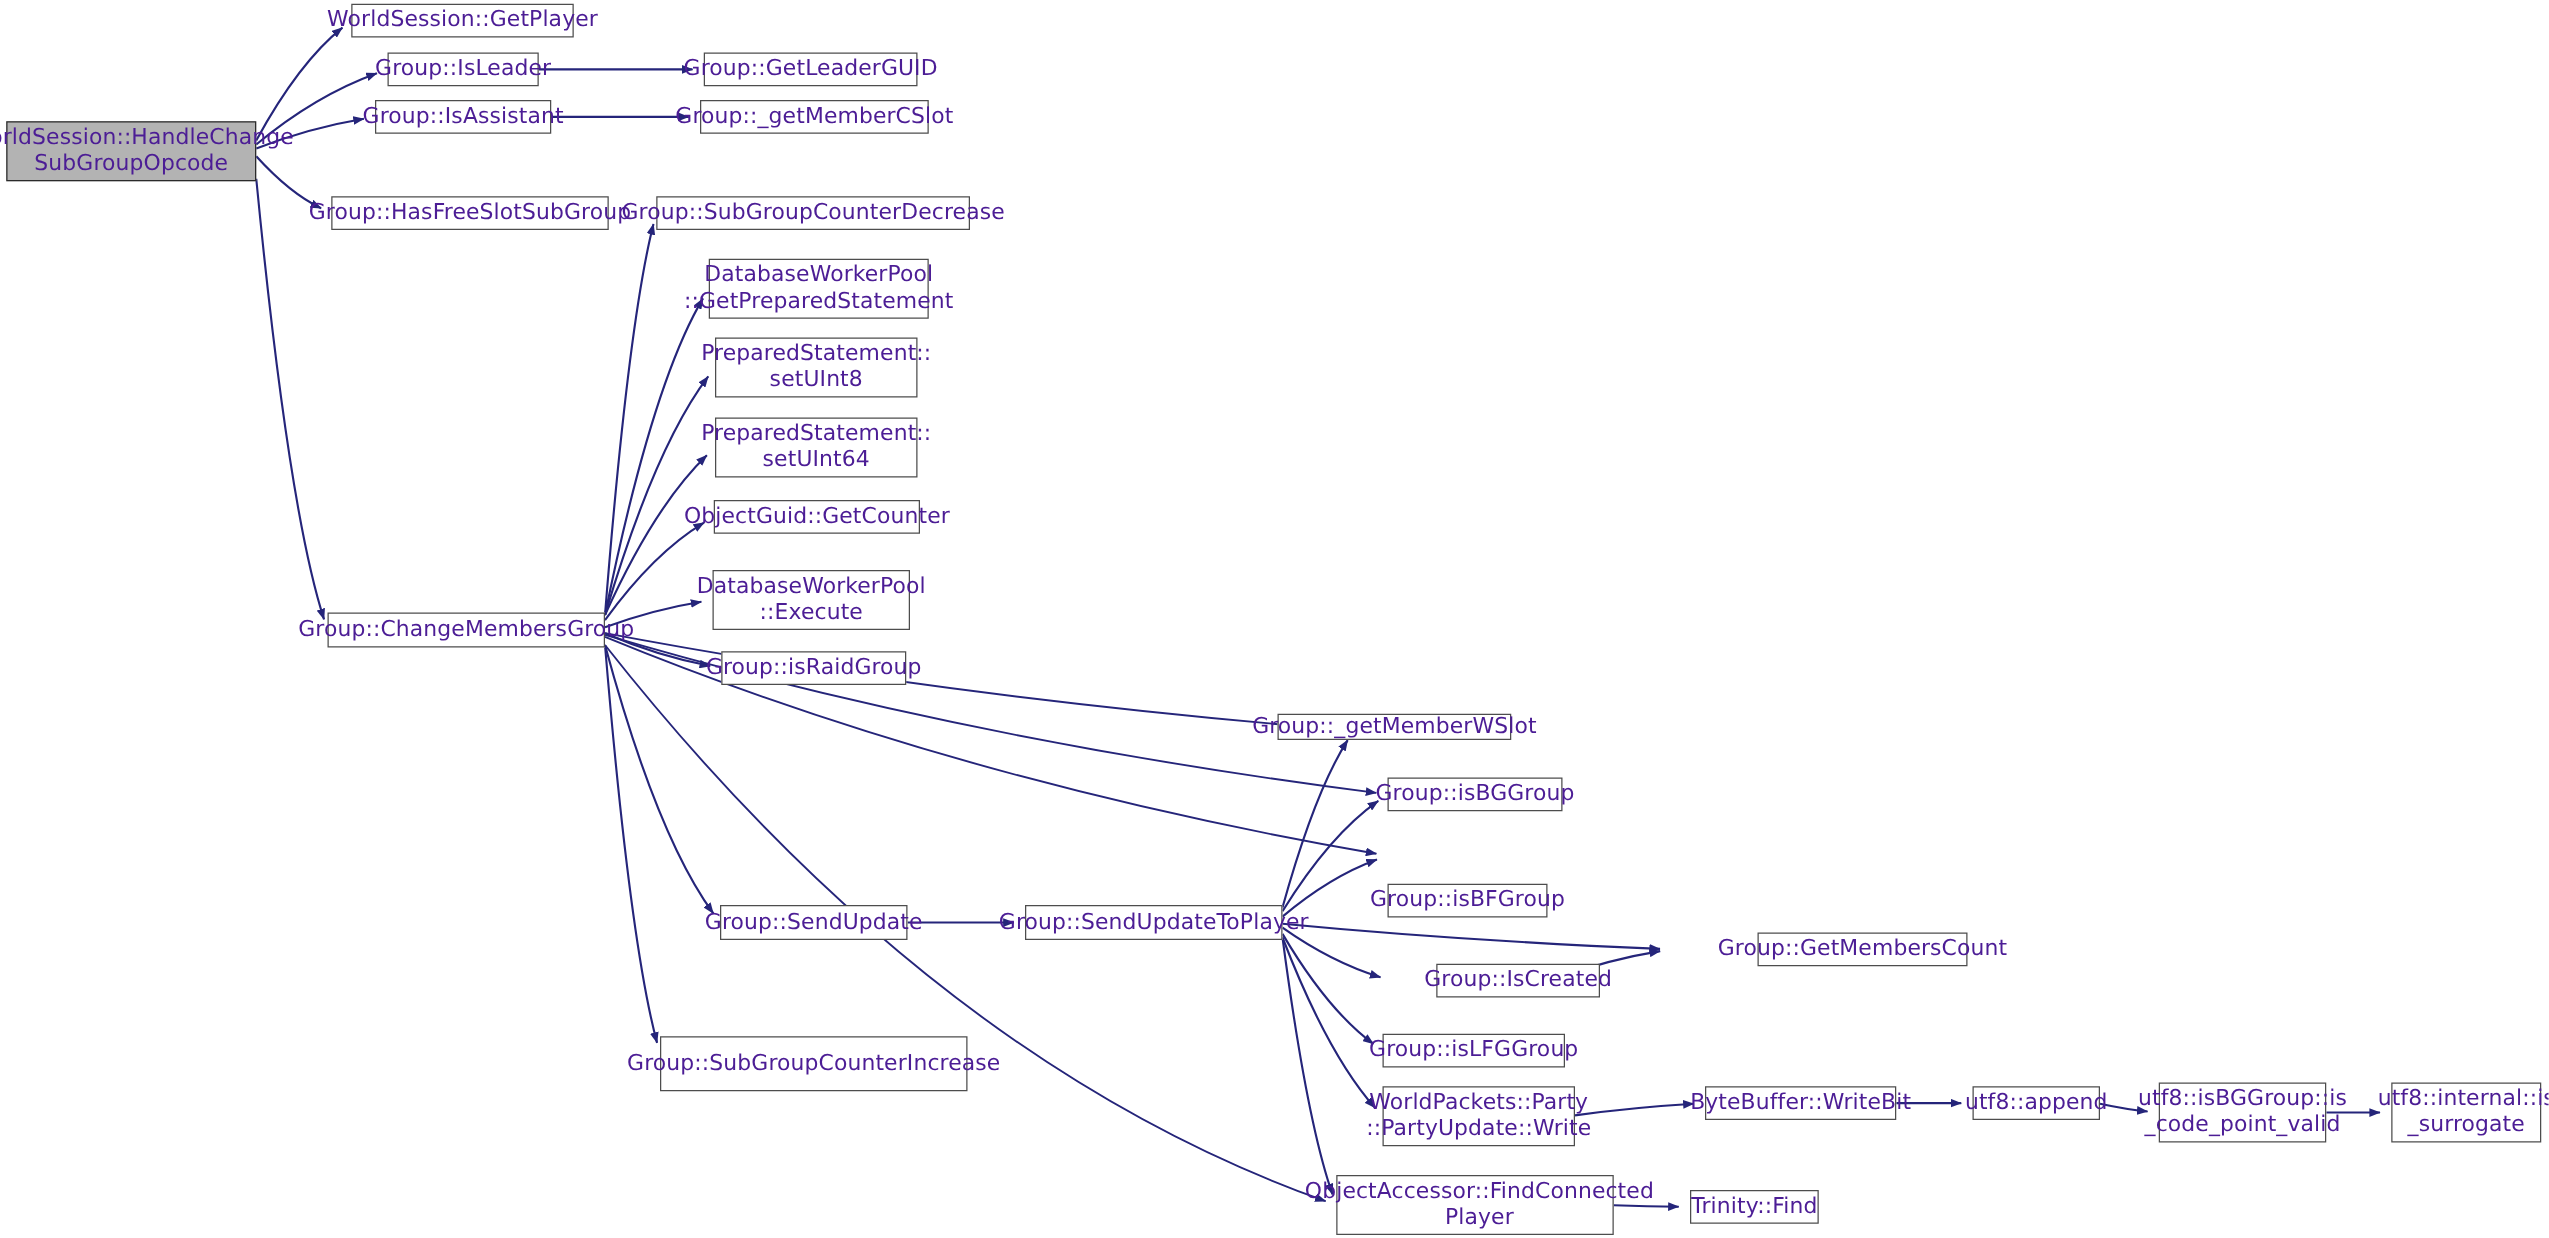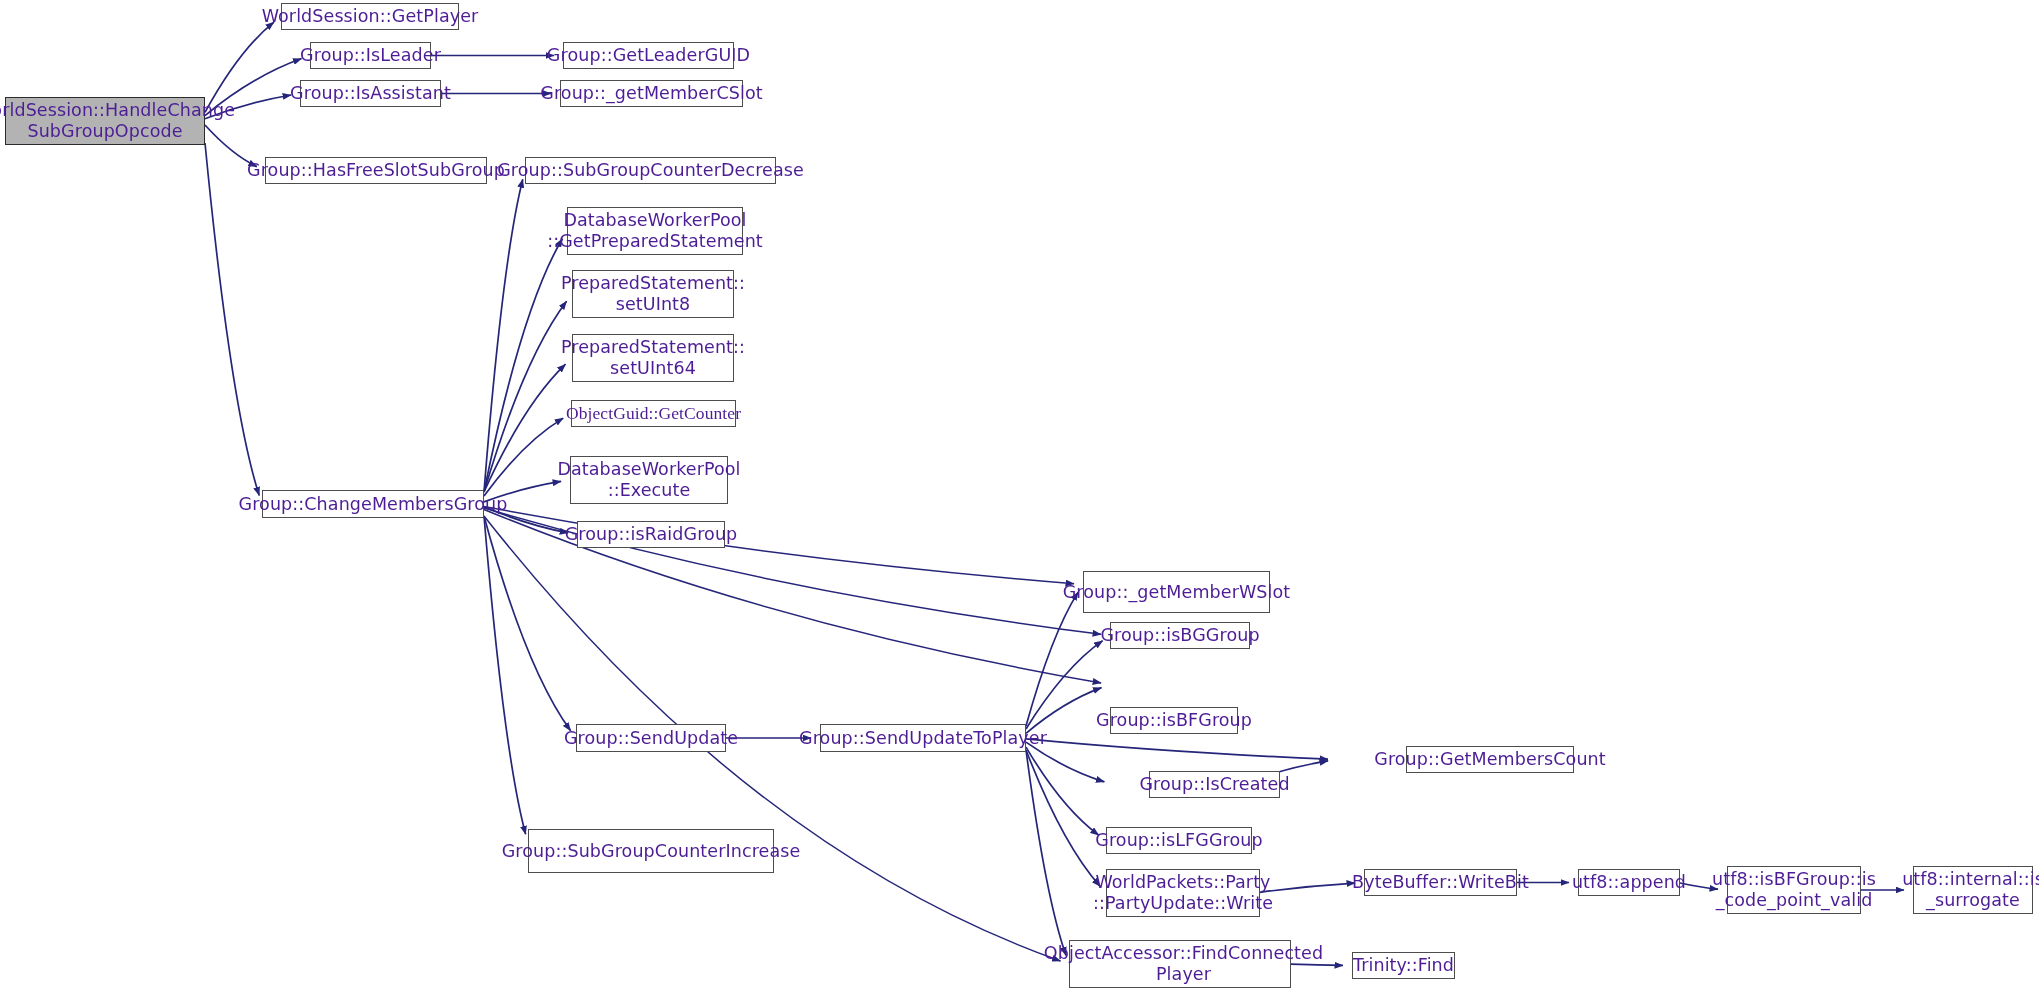--- a/index.html
+++ b/index.html
@@ -103,39 +103,39 @@
       <div class="node" style="left: 300px; top: 80px; width: 141px; height: 27px;">Group::IsAssistant</div>
       <div class="node" style="left: 560px; top: 80px; width: 183px; height: 27px;">Group::_getMemberCSlot</div>
       <div class="node" style="left: 265px; top: 157px; width: 222px; height: 27px;">Group::HasFreeSlotSubGroup</div>
       <div class="node" style="left: 525px; top: 157px; width: 251px; height: 27px;">Group::SubGroupCounterDecrease</div>
       <div class="node" style="left: 567px; top: 207px; width: 176px; height: 48px;">DatabaseWorkerPool
 ::GetPreparedStatement</div>
       <div class="node" style="left: 572px; top: 270px; width: 162px; height: 48px;">PreparedStatement::
 setUInt8</div>
       <div class="node" style="left: 572px; top: 334px; width: 162px; height: 48px;">PreparedStatement::
 setUInt64</div>
-      <div class="node" style="left: 571px; top: 400px; width: 165px; height: 27px; font-family: Liberation Serif, serif;">ObjectGuid::GetCounter</div>
+      <div class="node" style="left: 571px; top: 400px; width: 165px; height: 27px;">ObjectGuid::GetCounter</div>
       <div class="node" style="left: 570px; top: 456px; width: 158px; height: 48px;">DatabaseWorkerPool
 ::Execute</div>
       <div class="node" style="left: 577px; top: 521px; width: 148px; height: 27px;">Group::isRaidGroup</div>
       <div class="node" style="left: 262px; top: 490px; width: 222px; height: 28px;">Group::ChangeMembersGroup</div>
-      <div class="node" style="left: 1083px; top: 571px; width: 187px; height: 42px;">Group::_getMemberWSlot</div>
+      <div class="node" style="left: 1022px; top: 571px; width: 187px; height: 21px;">Group::_getMemberWSlot</div>
       <div class="node" style="left: 1110px; top: 622px; width: 140px; height: 27px;">Group::isBGGroup</div>
       <div class="node" style="left: 1110px; top: 707px; width: 128px; height: 27px;">Group::isBFGroup</div>
       <div class="node" style="left: 576px; top: 724px; width: 150px; height: 28px;">Group::SendUpdate</div>
       <div class="node" style="left: 820px; top: 724px; width: 206px; height: 28px;">Group::SendUpdateToPlayer</div>
       <div class="node" style="left: 1378px; top: 746px; width: 168px; height: 27px; margin-left: 28px;">Group::GetMembersCount</div>
       <div class="node" style="left: 1113px; top: 771px; width: 131px; height: 27px; margin-left: 36px;">Group::IsCreated</div>
       <div class="node" style="left: 1106px; top: 827px; width: 146px; height: 27px;">Group::isLFGGroup</div>
       <div class="node" style="left: 528px; top: 829px; width: 246px; height: 44px;">Group::SubGroupCounterIncrease</div>
       <div class="node" style="left: 1106px; top: 869px; width: 154px; height: 48px;">WorldPackets::Party
 ::PartyUpdate::Write</div>
       <div class="node" style="left: 1364px; top: 869px; width: 153px; height: 27px;">ByteBuffer::WriteBit</div>
       <div class="node" style="left: 1578px; top: 869px; width: 102px; height: 27px;">utf8::append</div>
-      <div class="node" style="left: 1727px; top: 866px; width: 134px; height: 48px;">utf8::isBFGroup::is
+      <div class="node" style="left: 1727px; top: 866px; width: 134px; height: 48px;">utf8::isBGGroup::is
 _code_point_valid</div>
       <div class="node" style="left: 1913px; top: 866px; width: 120px; height: 48px;">utf8::internal::is
 _surrogate</div>
       <div class="node" style="left: 1069px; top: 940px; width: 222px; height: 48px; padding-left: 12px;">ObjectAccessor::FindConnected
 Player</div>
       <div class="node" style="left: 1352px; top: 952px; width: 103px; height: 27px;">Trinity::Find</div>
     </div>
 </div>
 
 </body></html>

